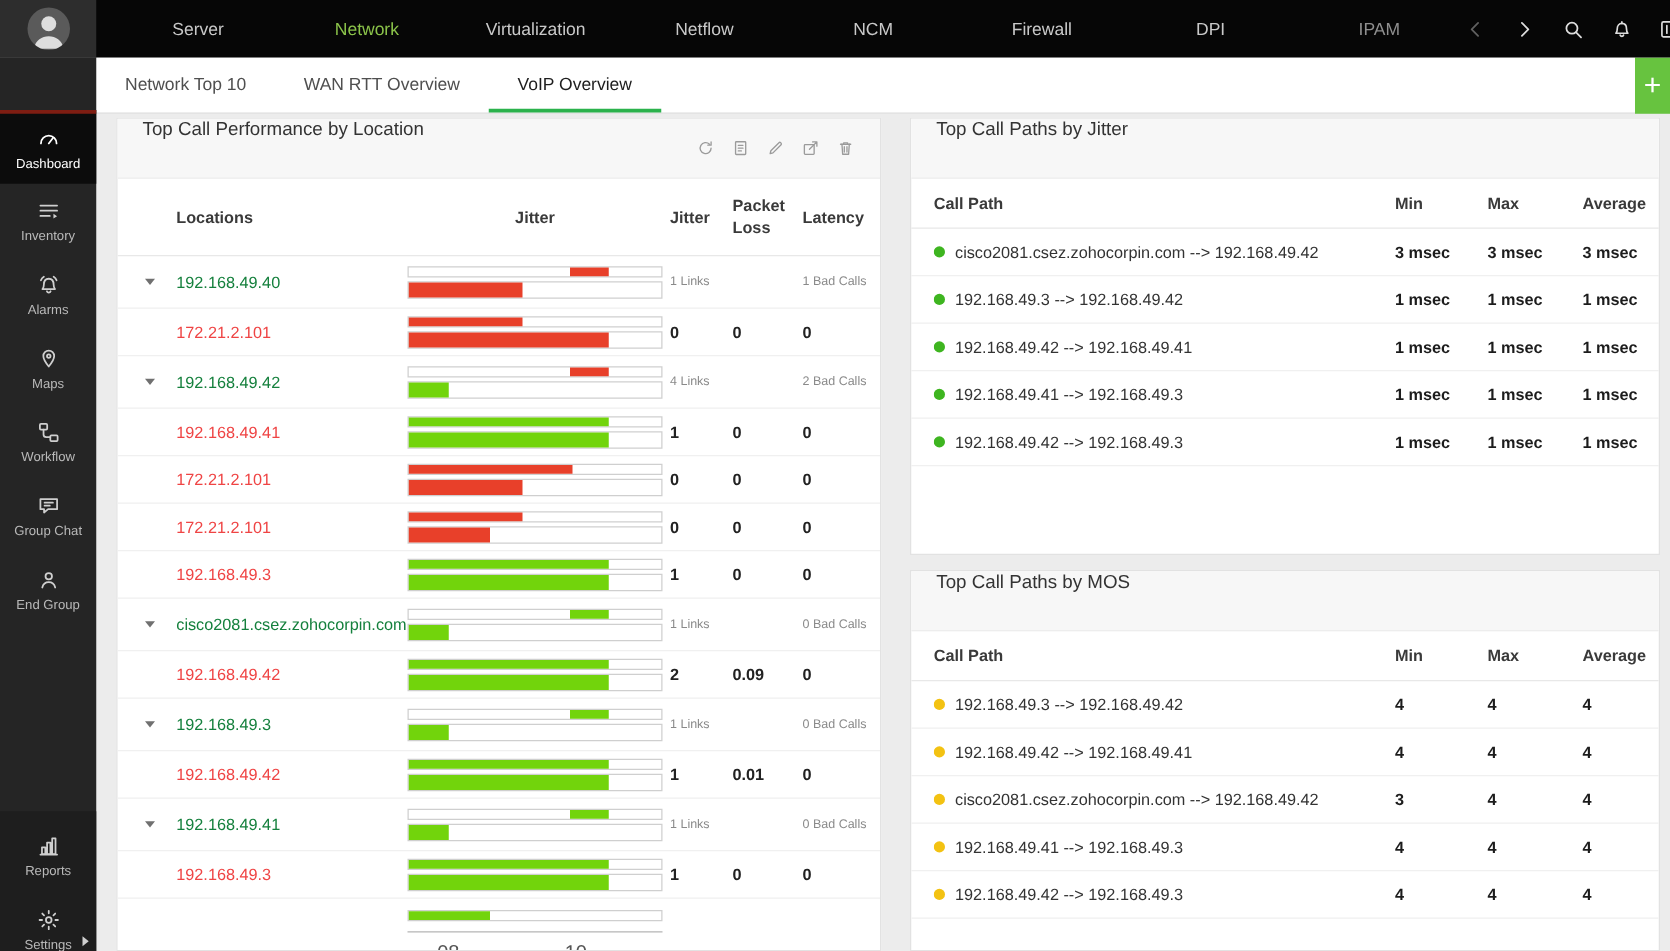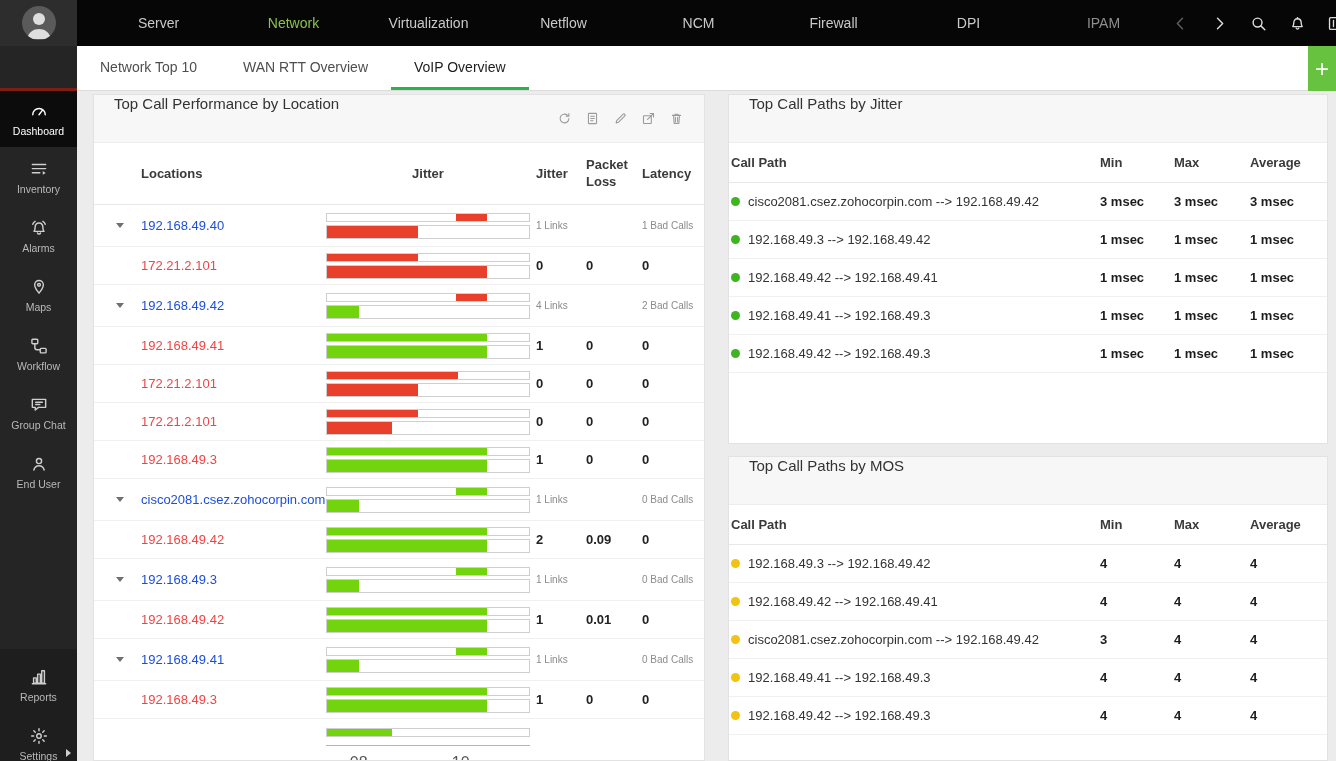--- a/index.html
+++ b/index.html
@@ -56,37 +56,37 @@
   .loc-header .score-h{text-align:center}
   .loc-header .num-h{padding-left:6px}
   .loc-header .wrap{line-height:1.3;max-width:52px}
   .loc-row{border-bottom:1px solid #f0f0f0}
   .loc-row.parent{height:42px}
   .loc-row.child{height:38px}
   .loc-row.bars{height:26px;border-bottom:none}
   .caret-cell{display:flex;justify-content:center}
   .caret{width:0;height:0;border-left:4.5px solid transparent;border-right:4.5px solid transparent;border-top:5.5px solid #707070;cursor:pointer}
   .loc-cell{padding-left:11px}
-  .loc-link{color:#1d4ed8;cursor:pointer}
+  .loc-link{color:#15803d;cursor:pointer}
   .loc-text{color:#ef4444}
   .chart-cell{height:100%;display:flex;align-items:center}
   .bullet{width:100%;display:flex;flex-direction:column;gap:3px}
   .track{position:relative;height:9px;border:1px solid #cfcfcf;background:#fff}
   .track.thick{height:14px}
   .seg{position:absolute;top:0;bottom:0}
   .seg.red{background:#e8402a}
   .seg.green{background:#72d40c}
   .num-cell{font-size:13px;font-weight:bold;color:#222;padding-left:6px;white-space:nowrap}
   .num-cell.small{font-size:10px;font-weight:normal;color:#8a8a8a}
   .axis-row{height:17px}
   .axis{position:relative;height:100%;border-top:1px solid #b5b5b5}
   .tick{position:absolute;top:8px;transform:translateX(-50%);font-size:16px;color:#555}
 
   
-  .path-header,.path-row{display:grid;grid-template-columns:369px 74px 76px auto;padding-left:2px;align-items:center}
+  .path-header,.path-row{display:grid;grid-template-columns:369px 74px 76px auto;padding-left:18px;align-items:center}
   .path-header{height:40px;border-bottom:1px solid #e8e8e8;font-weight:bold;color:#3a3a3a;font-size:13px}
   .path-row{height:38px;border-bottom:1px solid #f0f0f0}
   .path-cell{display:flex;align-items:center;gap:8px;overflow:hidden}
   .dot{width:9px;height:9px;border-radius:50%;flex:none}
   .dot.green{background:#3eb520}
   .dot.yellow{background:#f3c212}
   .path-text{color:#333;white-space:nowrap}
   .val-cell{font-weight:bold;color:#1c1c1c;white-space:nowrap}
 </style>
 </head>
@@ -210,21 +210,21 @@
         </span>
         <span class="side-label">Group Chat</span>
       </div>
       <div class="side-item">
         <span class="icon">
           <svg viewBox="0 0 24 24" fill="none" stroke="currentColor" stroke-width="1.7" stroke-linecap="round" stroke-linejoin="round">
             <circle cx="12" cy="8.4" r="3.1"></circle>
             <path d="M5.8 19.2c.9-3.4 3.3-5.1 6.2-5.1s5.3 1.7 6.2 5.1"></path>
           </svg>
         </span>
-        <span class="side-label">End User</span>
+        <span class="side-label">End Group</span>
       </div>
     </div>
   <div class="sidebar-bottom">
       <div class="side-item">
         <span class="icon">
           <svg viewBox="0 0 24 24" fill="none" stroke="currentColor" stroke-width="1.7" stroke-linecap="round" stroke-linejoin="round">
             <path d="M4 20h16"></path>
             <path d="M5.5 19.5v-6.5h3.2v6.5zM10.4 19.5V8.5h3.2v11zM15.3 19.5v-15h3.2v15z"></path>
           </svg>
         </span>

